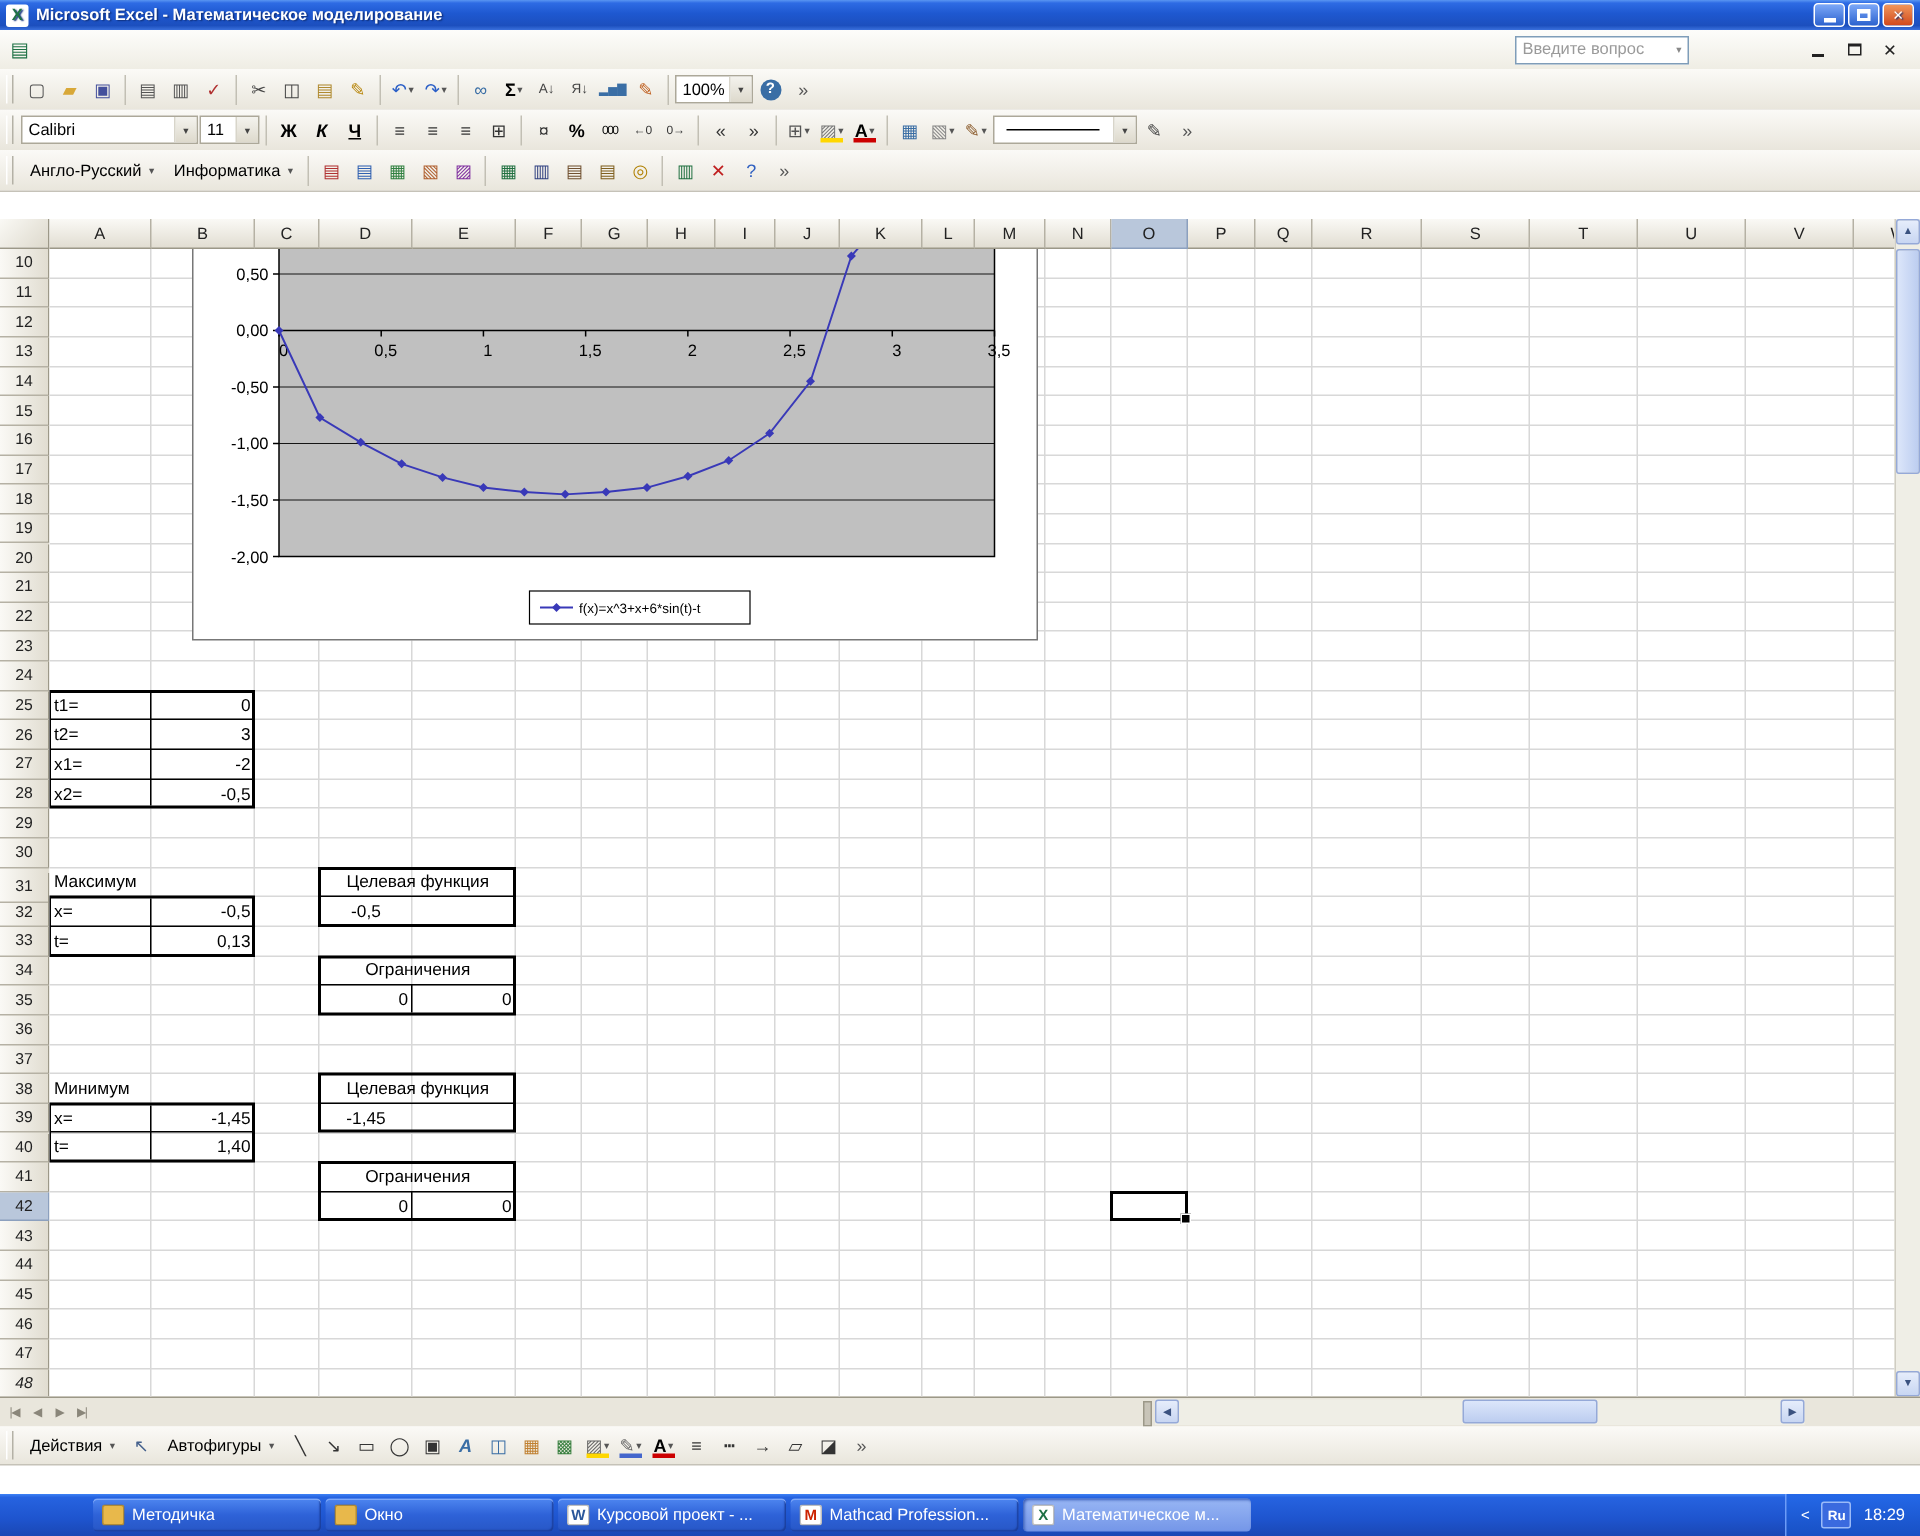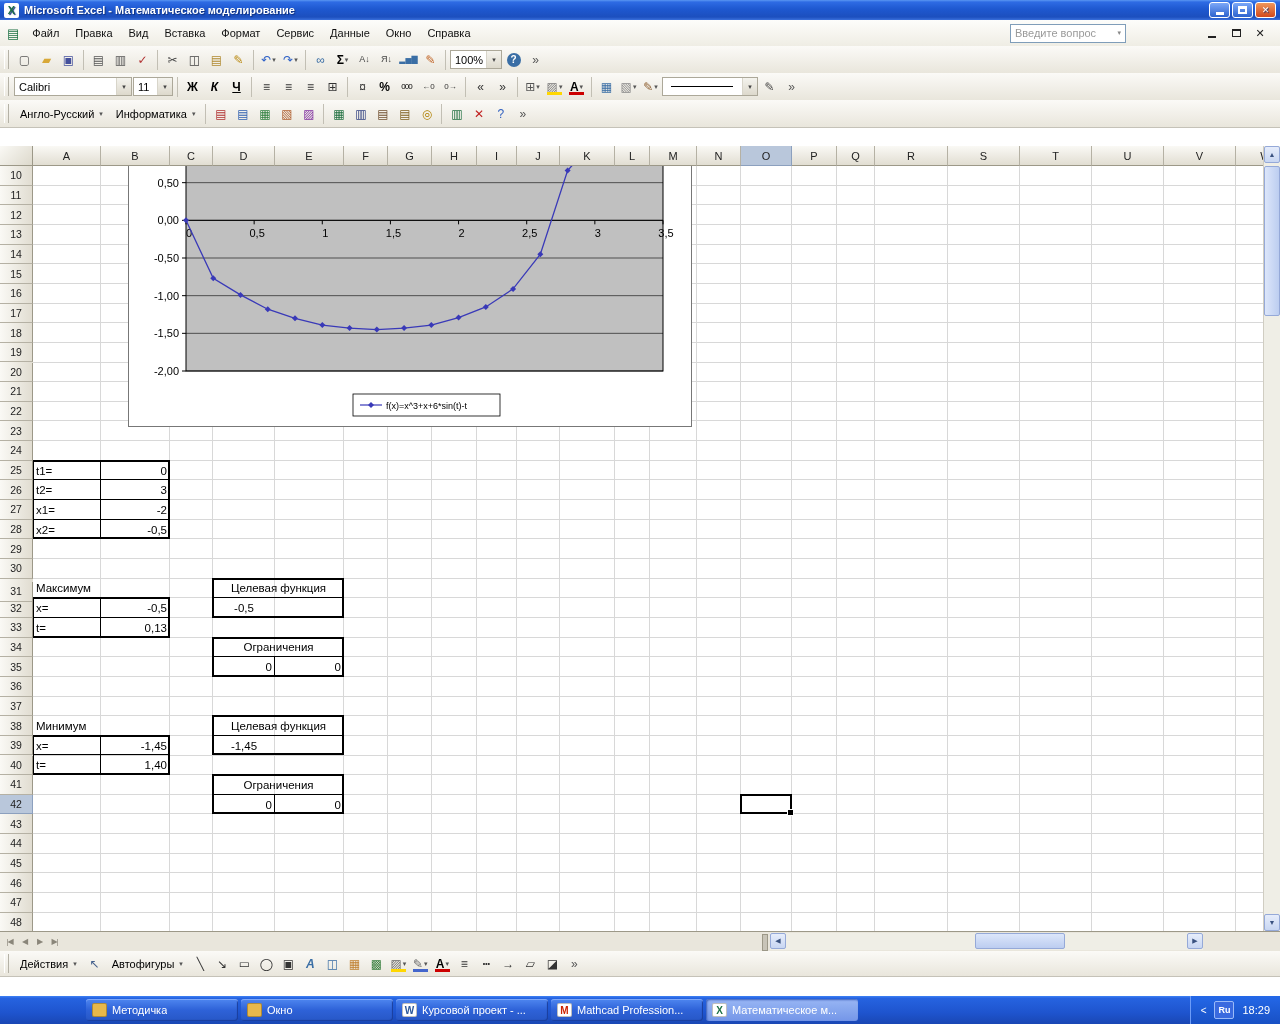--- a/index.html
+++ b/index.html
@@ -117,21 +117,21 @@
   .hscroll{position:absolute;left:770px;top:1px;width:433px;height:17px;background:#efeee6;}
 
   
   .statusbar{position:absolute;top:976px;left:0;right:0;height:20px;display:flex;align-items:center;padding:0 8px;
     background:linear-gradient(180deg,#f6f5f0,#e5e2d6);border-top:1px solid #c5c2b8;box-sizing:border-box;color:#222;}
   .sspacer{flex:1;}
   .spanel{height:15px;border:1px solid;border-color:#9a968a #fff #fff #9a968a;margin-left:4px;
     display:flex;align-items:center;justify-content:center;font-size:10px;color:#333;}
 
   
-  .taskbar{position:absolute;top:996px;left:0;right:0;height:28px;display:flex;align-items:center;padding-left:86px;
+  .taskbar{position:absolute;top:996px;left:0;right:0;height:28px;display:flex;align-items:center;padding-left:62px;
     background:linear-gradient(180deg,#3e82f6 0%,#2663e0 8%,#1e54ce 60%,#1a47b4 100%);}
   #taskbtns{display:flex;align-items:center;}
   .tbtn{width:152px;height:22px;margin-right:3px;border-radius:3px;display:flex;align-items:center;gap:5px;padding:0 6px;
     background:linear-gradient(180deg,#4e86f0,#2e62d8 50%,#2757c6);box-shadow:inset 0 1px 0 #7fa8f8, inset -1px -1px 1px #1a3e9c;
     color:#fff;box-sizing:border-box;overflow:hidden;}
   .tbtn.active{background:linear-gradient(180deg,#98b6f4,#7496e8);box-shadow:inset 1px 1px 2px #3a5eb8;}
   .tbicon{width:15px;height:14px;border-radius:2px;display:flex;align-items:center;justify-content:center;
     font-size:10px;font-weight:bold;flex:none;border:1px solid rgba(0,0,0,.25);box-sizing:border-box;}
   .lbl{white-space:nowrap;overflow:hidden;font-size:11px;}
   .tray{margin-left:auto;height:28px;display:flex;align-items:center;gap:8px;padding:0 10px;color:#fff;
@@ -157,31 +157,20 @@
           <div class="glyph-max"></div>
         </div>
       <div class="wbtn close">
           <span>✕</span>
         </div>
     </div>
   </div>
 
   <div class="menubar">
     <span class="wb-icon">▤</span>
-    <div id="menus" style="display:flex;">
-        <div class="mitem">Файл</div>
-        <div class="mitem">Правка</div>
-        <div class="mitem">Вид</div>
-        <div class="mitem">Вставка</div>
-        <div class="mitem">Формат</div>
-        <div class="mitem">Сервис</div>
-        <div class="mitem">Данные</div>
-        <div class="mitem">Окно</div>
-        <div class="mitem">Справка</div>
-      </div>
     <div class="qbox">
       <span>Введите вопрос</span>
       <span class="qdd">▾</span>
     </div>
     <div class="mdi">
       <div>
           <div class="mdi-min-bar"></div>
         </div>
       <div>
           <div class="mdi-rest-box"></div>
@@ -484,21 +473,21 @@
         <div class="rowhdr" style="top: 550.2px; height: 18.65px;">38</div>
         <div class="rowhdr" style="top: 569.85px; height: 18.65px;">39</div>
         <div class="rowhdr" style="top: 589.5px; height: 18.65px;">40</div>
         <div class="rowhdr" style="top: 609.15px; height: 18.65px;">41</div>
         <div class="rowhdr sel" style="top: 628.8px; height: 18.65px;">42</div>
         <div class="rowhdr" style="top: 648.45px; height: 18.65px;">43</div>
         <div class="rowhdr" style="top: 668.1px; height: 18.65px;">44</div>
         <div class="rowhdr" style="top: 687.75px; height: 18.65px;">45</div>
         <div class="rowhdr" style="top: 707.4px; height: 18.65px;">46</div>
         <div class="rowhdr" style="top: 727.05px; height: 18.65px;">47</div>
-        <div class="rowhdr" style="top: 746.7px; height: 18.65px;">48</div>
+        <div class="rowhdr" style="top: 746.7px; height: 18.65px; font-style: italic;">48</div>
       </div>
     <div id="gridarea">
       <div class="chartbox" id="chart-box" style="left: 95px; top: -70px; width: 562px; height: 329px;"><svg width="562" height="329">
             <rect x="57" y="48" width="477" height="226" fill="#c0c0c0" stroke="#000" stroke-width="1"></rect>
             <line x1="57" y1="48" x2="534" y2="48" stroke="#000" stroke-width="0.6"></line>
             <line x1="53" y1="48" x2="57" y2="48" stroke="#000" stroke-width="1"></line>
             <text x="50" y="52" text-anchor="end" font-size="11" fill="#000">1,00</text>
             <line x1="57" y1="85.66666666666666" x2="534" y2="85.66666666666666" stroke="#000" stroke-width="0.6"></line>
             <line x1="53" y1="85.66666666666666" x2="57" y2="85.66666666666666" stroke="#000" stroke-width="1"></line>
             <text x="50" y="89.66666666666666" text-anchor="end" font-size="11" fill="#000">0,50</text>

